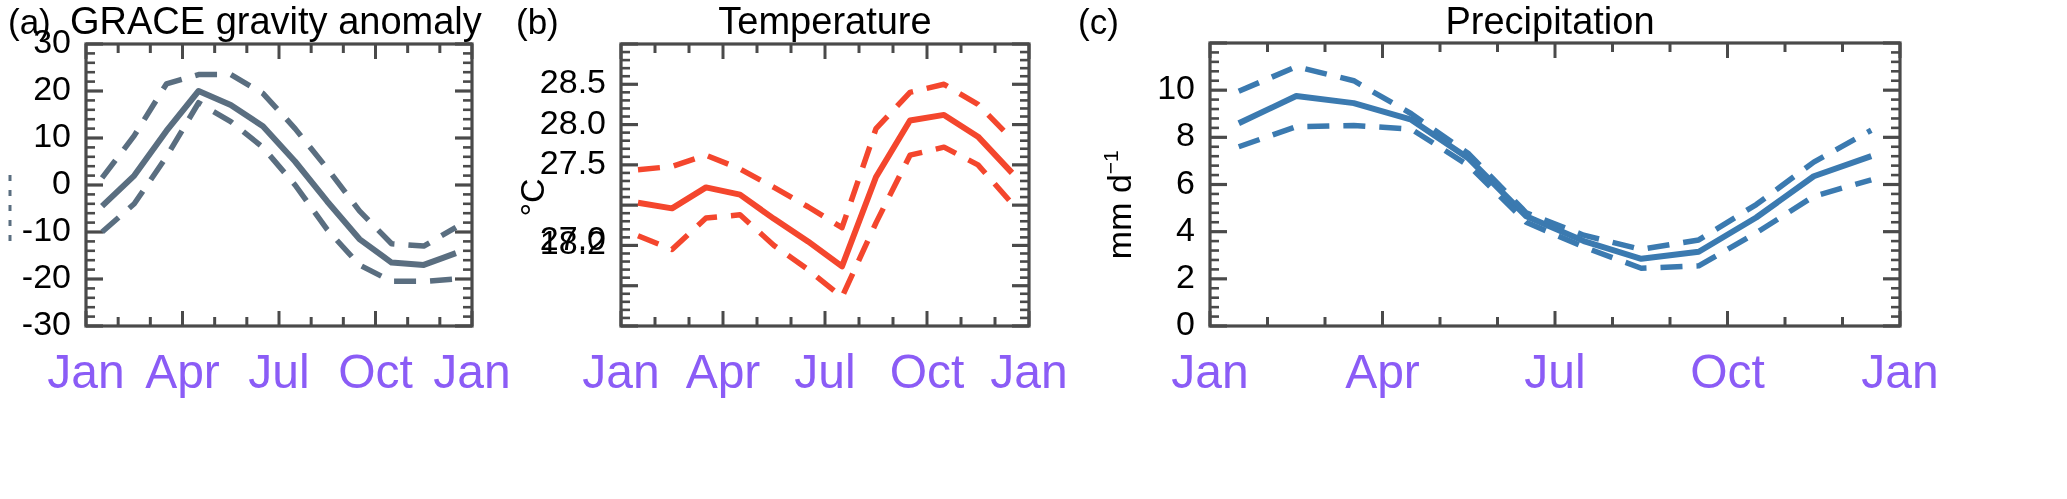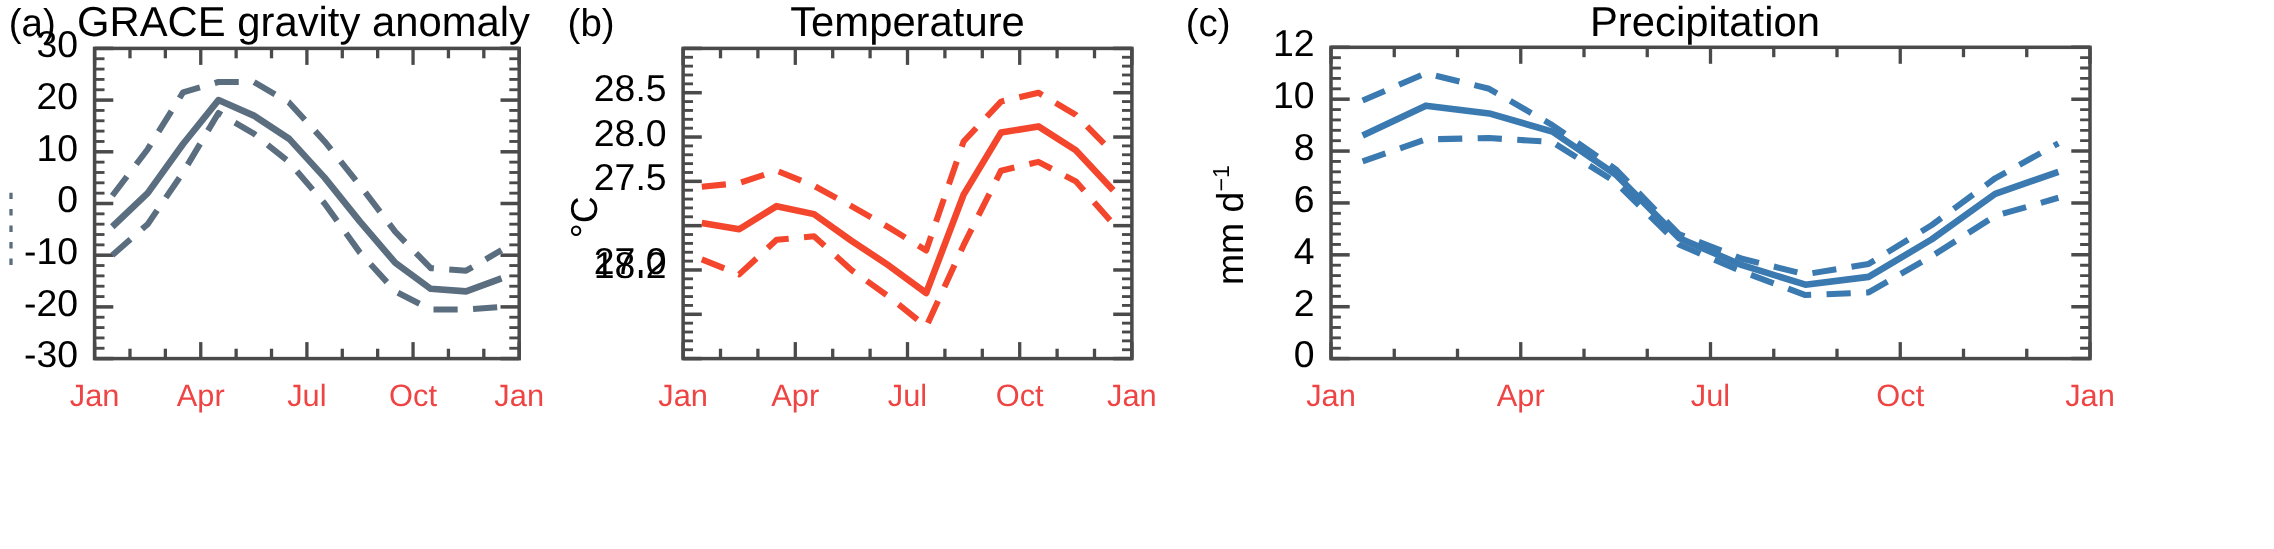--- a/index.html
+++ b/index.html
@@ -5,21 +5,21 @@
   html,body{margin:0;padding:0;background:#ffffff;}
   body{width:2067px;height:499px;font-family:"Liberation Sans",sans-serif;overflow:hidden;}
   #figure{position:relative;width:2067px;height:499px;background:#fff;}
   .panel{position:absolute;top:0;height:499px;}
   .panel-tag{position:absolute;font-size:35px;color:#000;letter-spacing:0px;}
   .panel-title{position:absolute;font-size:38px;color:#000;text-align:center;white-space:nowrap;}
   .plot-svg{position:absolute;left:0;top:0;}
   .axis-ylabel{position:absolute;font-size:34px;color:#000;white-space:nowrap;
       transform-origin:center center;}
   .ytick-label{position:absolute;font-size:34px;color:#000;text-align:right;white-space:nowrap;}
-  .xtick-label{position:absolute;font-size:28px;color:#ef4444;text-align:center;white-space:nowrap;}
+  .xtick-label{position:absolute;font-size:48px;color:#8b5cf6;text-align:center;white-space:nowrap;}
   sup{font-size:0.62em;vertical-align:super;}
 </style>
 </head>
 <body>
 
 <div id="figure">
 
   <div class="panel" id="panel-a" style="left:0px;width:510px;">
     <div class="panel-tag" style="left:8px;top:2px;">(a)</div>
     <div class="panel-title" style="left:70px;top:0px;width:400px;">GRACE gravity anomaly</div>
@@ -356,21 +356,20 @@
         <line x1="830" y1="61.86666666666656" x2="821" y2="61.86666666666656" stroke="#4a4a4a" stroke-width="2.6"></line>
         <line x1="140" y1="52.43333333333322" x2="149" y2="52.43333333333322" stroke="#4a4a4a" stroke-width="2.6"></line>
         <line x1="830" y1="52.43333333333322" x2="821" y2="52.43333333333322" stroke="#4a4a4a" stroke-width="2.6"></line>
         <clipPath id="clip-svg-c">
           <rect x="140" y="43" width="690" height="283"></rect>
         </clipPath>
         <polyline points="168.75,123.18333333333334 226.25,96.0625 283.75,103.13750000000002 341.25,119.64583333333334 398.75,158.55833333333334 456.25,216.33749999999998 513.75,241.10000000000002 571.25,258.7875 628.75,251.71249999999998 686.25,217.51666666666668 743.75,176.24583333333334 801.25,156.20000000000002" fill="none" stroke="#3b7ab0" stroke-width="6" stroke-linejoin="round" stroke-linecap="butt" clip-path="url(#clip-svg-c)"></polyline>
         <polyline points="168.75,91.34583333333336 226.25,66.58333333333337 283.75,80.73333333333332 341.25,113.75 398.75,153.84166666666667 456.25,212.8 513.75,235.20416666666665 571.25,249.35416666666669 628.75,239.92083333333335 686.25,204.54583333333332 743.75,162.09583333333333 801.25,130.2583333333333" fill="none" stroke="#3b7ab0" stroke-width="5.5" stroke-linejoin="round" stroke-linecap="butt" clip-path="url(#clip-svg-c)" stroke-dasharray="22 14"></polyline>
         <polyline points="168.75,146.76666666666668 226.25,126.72083333333336 283.75,125.54166666666666 341.25,129.07916666666668 398.75,165.63333333333333 456.25,222.23333333333332 513.75,246.99583333333334 571.25,268.2208333333333 628.75,265.8625 686.25,232.84583333333333 743.75,196.29166666666669 801.25,179.78333333333333" fill="none" stroke="#3b7ab0" stroke-width="5.5" stroke-linejoin="round" stroke-linecap="butt" clip-path="url(#clip-svg-c)" stroke-dasharray="22 14"></polyline>
       </svg>
-  <div class="ytick-label" style="left: -50px; width: 175px; top: 21px;">12</div>
       <div class="ytick-label" style="left: -50px; width: 175px; top: 68.1667px;">10</div>
       <div class="ytick-label" style="left: -50px; width: 175px; top: 115.333px;">8</div>
       <div class="ytick-label" style="left: -50px; width: 175px; top: 162.5px;">6</div>
       <div class="ytick-label" style="left: -50px; width: 175px; top: 209.667px;">4</div>
       <div class="ytick-label" style="left: -50px; width: 175px; top: 256.833px;">2</div>
       <div class="ytick-label" style="left: -50px; width: 175px; top: 304px;">0</div>
       <div class="xtick-label" style="left: 60px; width: 160px; top: 344px;">Jan</div>
       <div class="xtick-label" style="left: 232.5px; width: 160px; top: 344px;">Apr</div>
       <div class="xtick-label" style="left: 405px; width: 160px; top: 344px;">Jul</div>
       <div class="xtick-label" style="left: 577.5px; width: 160px; top: 344px;">Oct</div>

